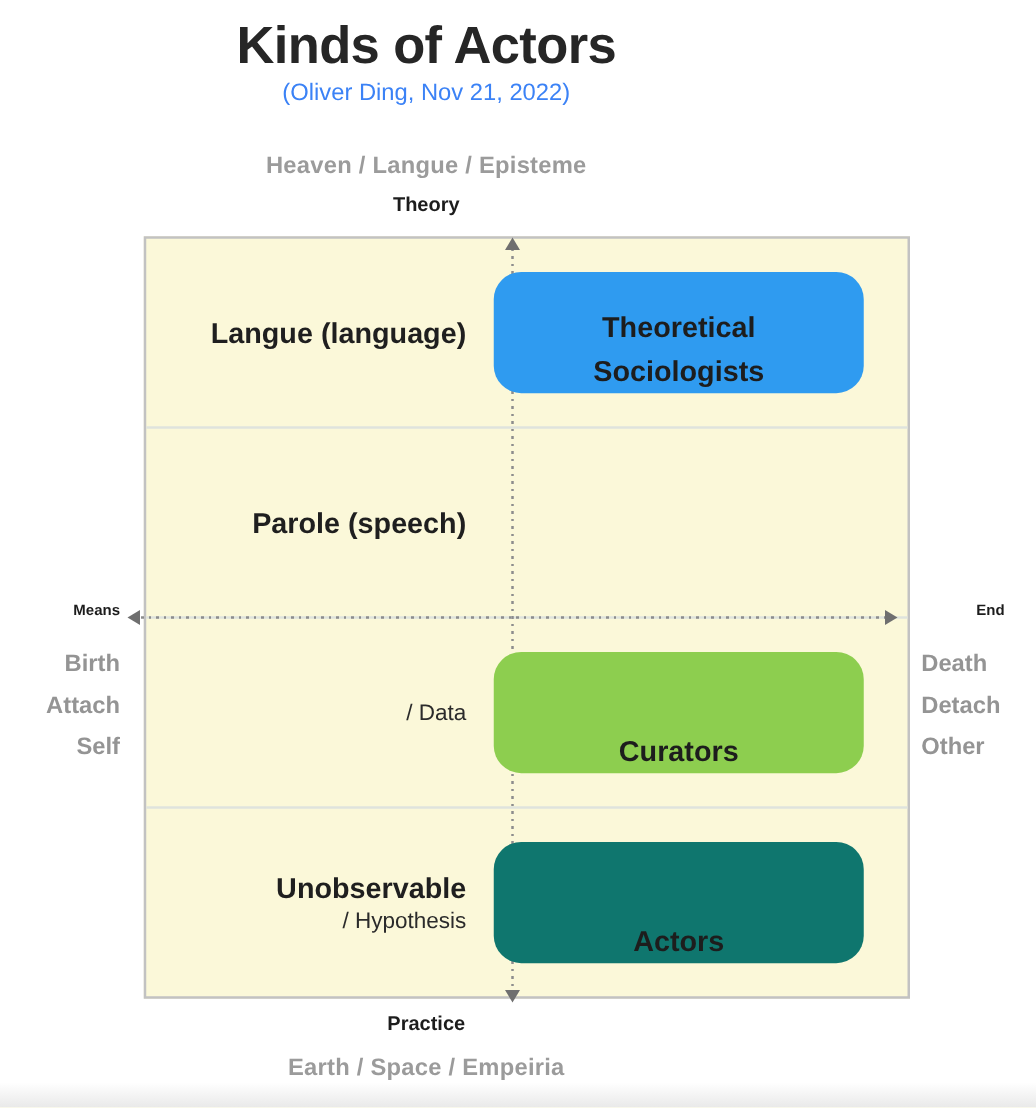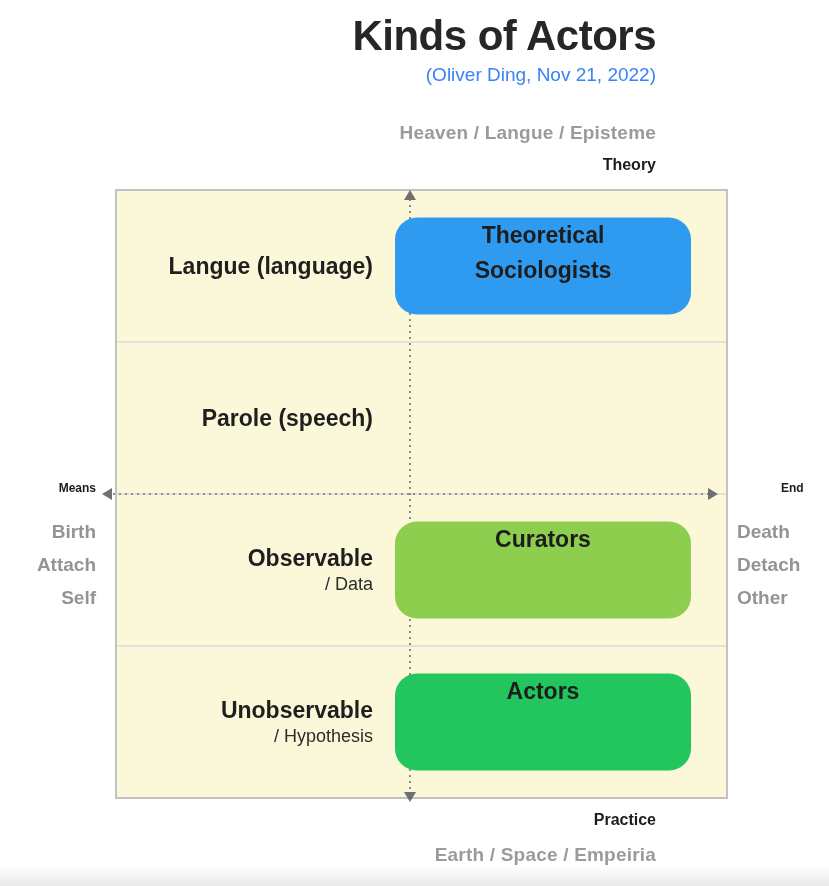--- a/index.html
+++ b/index.html
@@ -5,21 +5,21 @@
   * { margin: 0; padding: 0; box-sizing: border-box; }
   html, body { width: 829px; height: 886px; }
   body {
     position: relative;
     background: #ffffff;
     font-family: "Liberation Sans", "DejaVu Sans", sans-serif;
     color: #1f1f1f;
     overflow: hidden;
   }
   .abs { position: absolute; }
-  .centered { left: 0; width: 656px; text-align: right; padding-left: 26px; }
+  .centered { left: 0; width: 656px; text-align: center; padding-left: 26px; }
 
   .page-title {
     top: 12px; font-size: 42px; font-weight: 700; color: #262626;
     letter-spacing: -0.5px;
   }
   .page-subtitle { top: 64px; font-size: 19px; color: #3b82f6; }
 
   .axis-outer { font-size: 19px; font-weight: 700; color: #9b9b9b; letter-spacing: 0.2px; }
   .axis-inner { font-size: 16px; font-weight: 700; color: #1c1c1c; }
   .axis-top-outer { top: 122px; }
@@ -40,21 +40,21 @@
     position: absolute; left: 0; top: 0; bottom: 0; width: 256px;
     display: flex; flex-direction: column; justify-content: center;
     text-align: right;
   }
   .row-label .main { font-size: 23px; font-weight: 700; color: #1f1f1f; line-height: 28px; }
   .row-label .sub  { font-size: 18px; font-weight: 400; color: #2b2b2b; line-height: 24px; }
 
   .pill {
     position: absolute; left: 278px; top: 50%; transform: translateY(-50%);
     width: 296px; height: 97px; border-radius: 22px;
-    display: flex; align-items: flex-start; justify-content: center;
+    display: flex; align-items: flex-end; justify-content: center;
     text-align: center; z-index: 2;
   }
   .pill .pill-text {
     font-size: 23px; font-weight: 700; color: #1d1d1d;
     line-height: 35px; max-width: 210px;
   }
 
   .v-dotted {
     left: 409px; top: 193px; width: 2px; height: 605px; z-index: 1;
     background-image: repeating-linear-gradient(to bottom, #8d8d8d 0 2px, transparent 2px 6px);
@@ -97,33 +97,32 @@
       <span class="pill-text">Theoretical Sociologists</span>
     </div>
   </div>
   <div class="quad-row">
     <div class="row-label">
       <span class="main">Parole (speech)</span>
     </div>
   </div>
   <div class="quad-row">
     <div class="row-label">
-      <span class="main">Observable</span>
       <span class="sub">/ Data</span>
     </div>
     <div class="pill" style="background-color: rgb(141, 206, 79);">
       <span class="pill-text">Curators</span>
     </div>
   </div>
   <div class="quad-row">
     <div class="row-label">
       <span class="main">Unobservable</span>
       <span class="sub">/ Hypothesis</span>
     </div>
-    <div class="pill" style="background-color: #22c55e;">
+    <div class="pill" style="background-color: #0f766e;">
       <span class="pill-text">Actors</span>
     </div>
   </div>
 </div>
 
 <div class="abs v-dotted"></div>
 <div class="abs h-dotted"></div>
 <div class="abs tri tri-up"></div>
 <div class="abs tri tri-down"></div>
 <div class="abs tri tri-left"></div>

